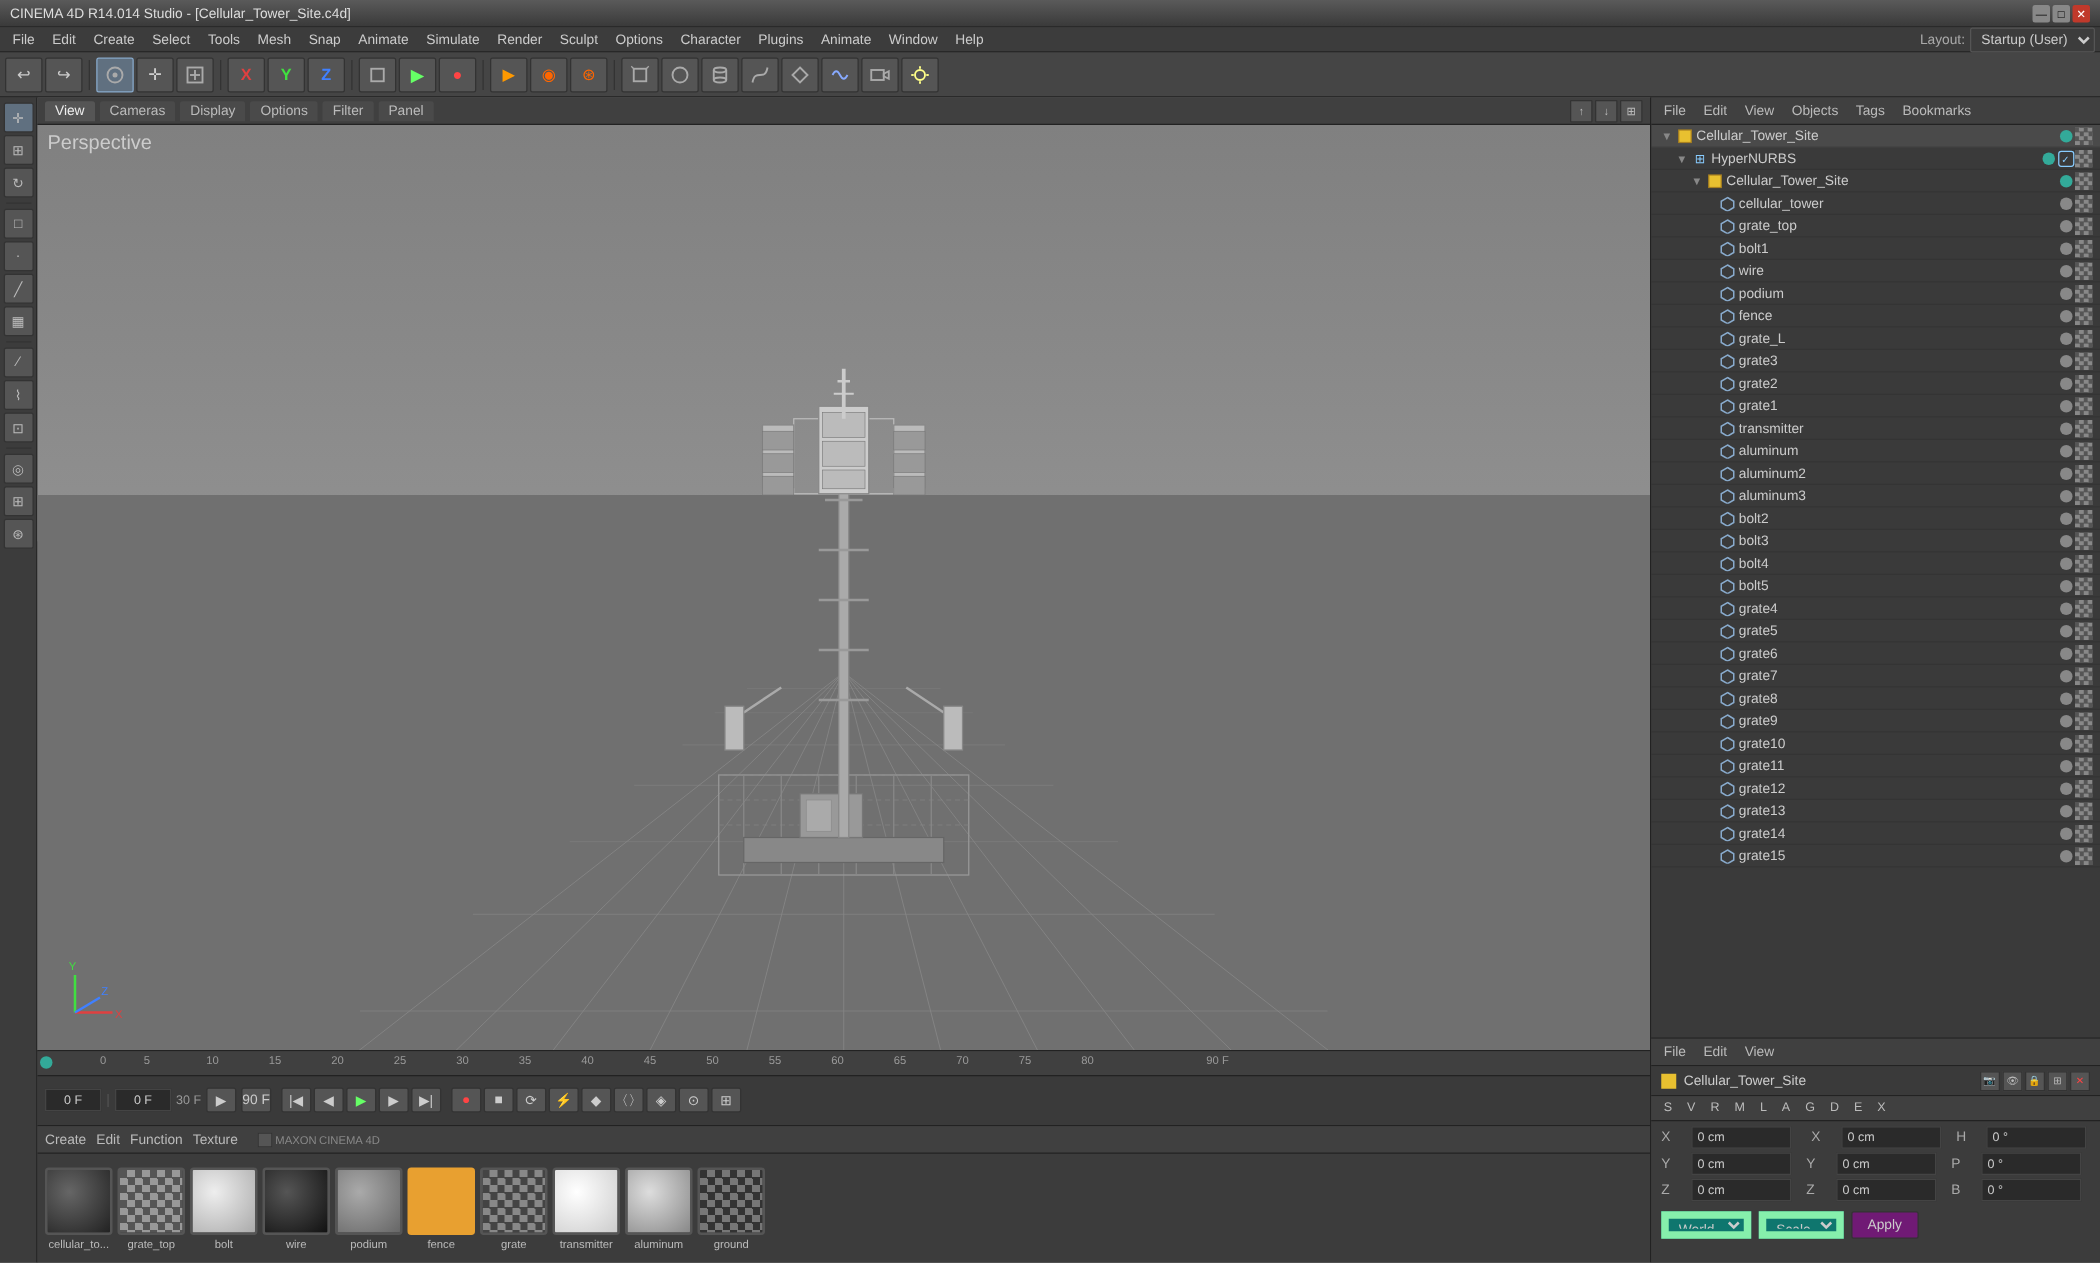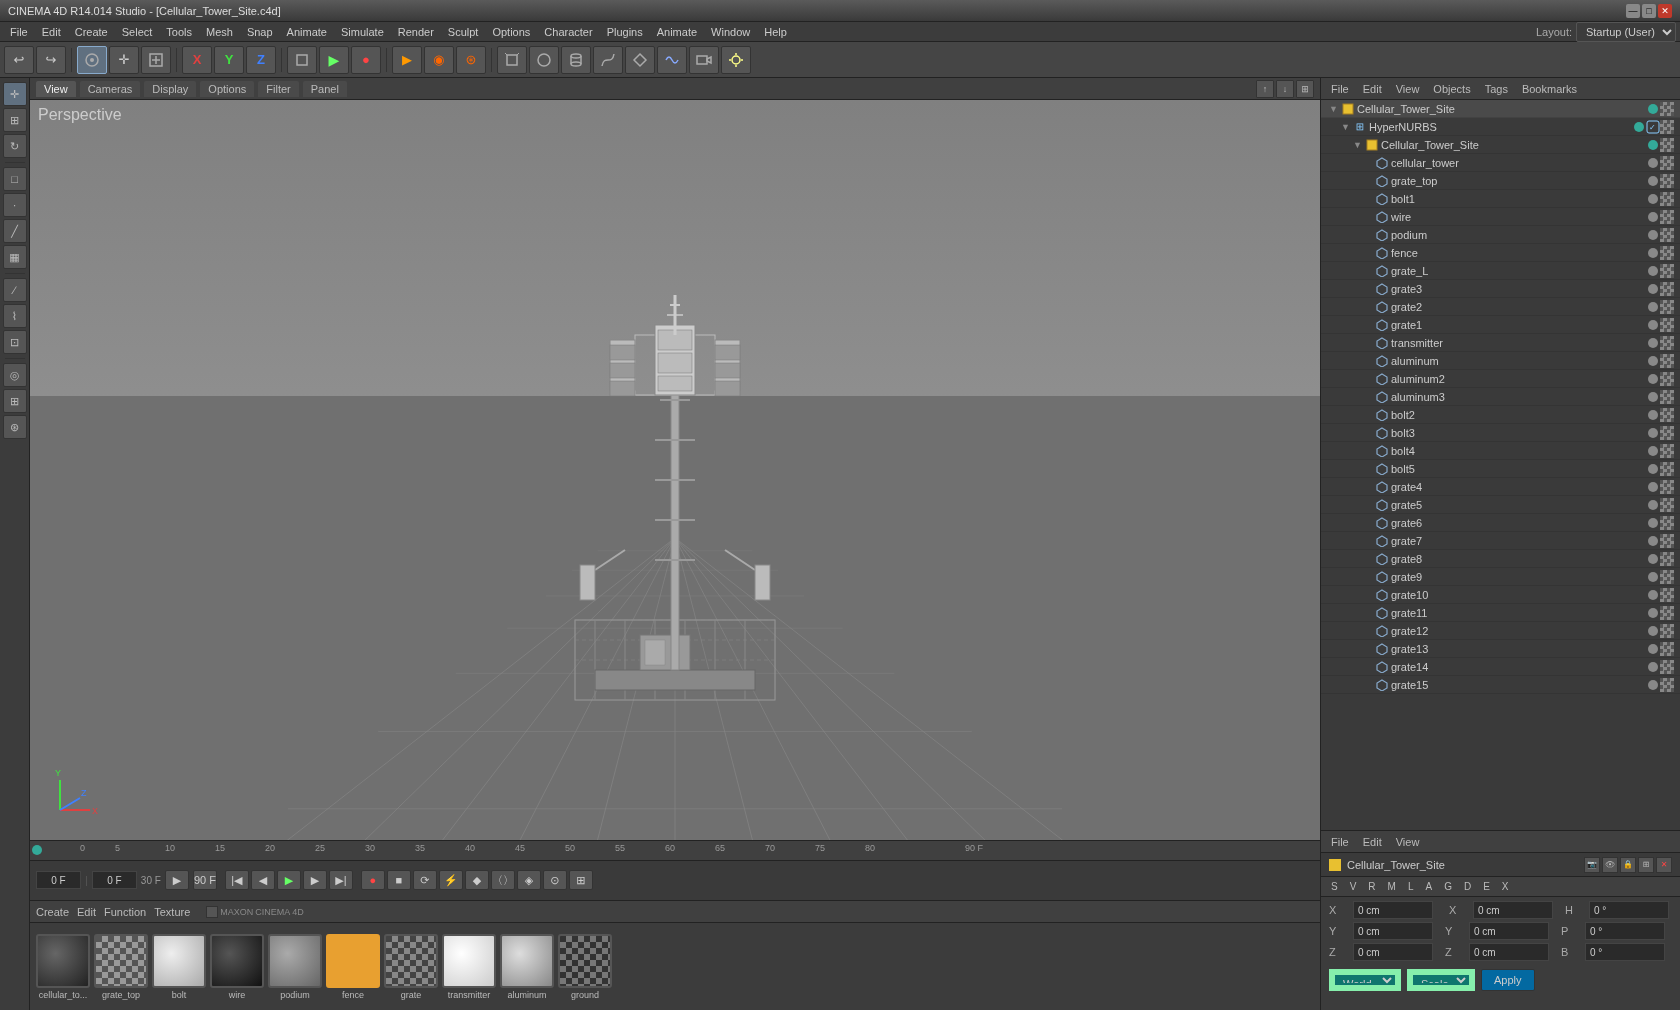--- a/index.html
+++ b/index.html
@@ -31,21 +31,21 @@
       display: flex; align-items: center; padding: 2px 4px; gap: 2px;
       border-bottom: 1px solid #222;
     }
     .toolbar-btn {
       width: 30px; height: 28px; background: #555; border: 1px solid #333;
       border-radius: 2px; cursor: pointer; display: flex; align-items: center; justify-content: center;
       color: #ccc; font-size: 13px;
     }
     .toolbar-btn.active { background: #607080; border-color: #88aacc; }
     .toolbar-separator { width: 1px; height: 24px; background: #333; margin: 0 3px; }
-    .layout-selector { background: #3c3c3c; border: 1px solid #555; color: #ccc; font-size: 11px; padding: 2px 4px; border-radius: 2px; text-align: right; }
+    .layout-selector { background: #3c3c3c; border: 1px solid #555; color: #ccc; font-size: 11px; padding: 2px 4px; border-radius: 2px; }
 
     
     #main-area {
       display: flex; width: 100%; height: calc(1010px - 22px - 20px - 36px);
     }
 
     
     #left-panel {
       width: 30px; background: #3c3c3c; border-right: 1px solid #222;
       display: flex; flex-direction: column; align-items: center; padding: 4px 2px; gap: 2px;
@@ -198,21 +198,21 @@
     .attr-unit { font-size: 10px; color: #888; }
 
     #attr-dropdown-row {
       display: flex; align-items: center; gap: 6px; padding: 4px 8px;
     }
     .attr-select {
       background: #0f766e; border: 6px solid #86efac; color: #ccc;
       font-size: 11px; padding: 2px 4px; height: 22px;
     }
     .attr-apply-btn {
-      background: #0369a1; border: 1px solid #333; color: #ccc;
+      background: #701a75; border: 1px solid #333; color: #ccc;
       font-size: 11px; padding: 2px 12px; height: 22px; cursor: pointer; border-radius: 2px;
     }
 
     
     ::-webkit-scrollbar { width: 8px; height: 8px; }
     ::-webkit-scrollbar-track { background: #2a2a2a; }
     ::-webkit-scrollbar-thumb { background: #555; border-radius: 2px; }
 
     .viewport-sky {
       position: absolute; top: 0; left: 0; right: 0; height: 45%;

